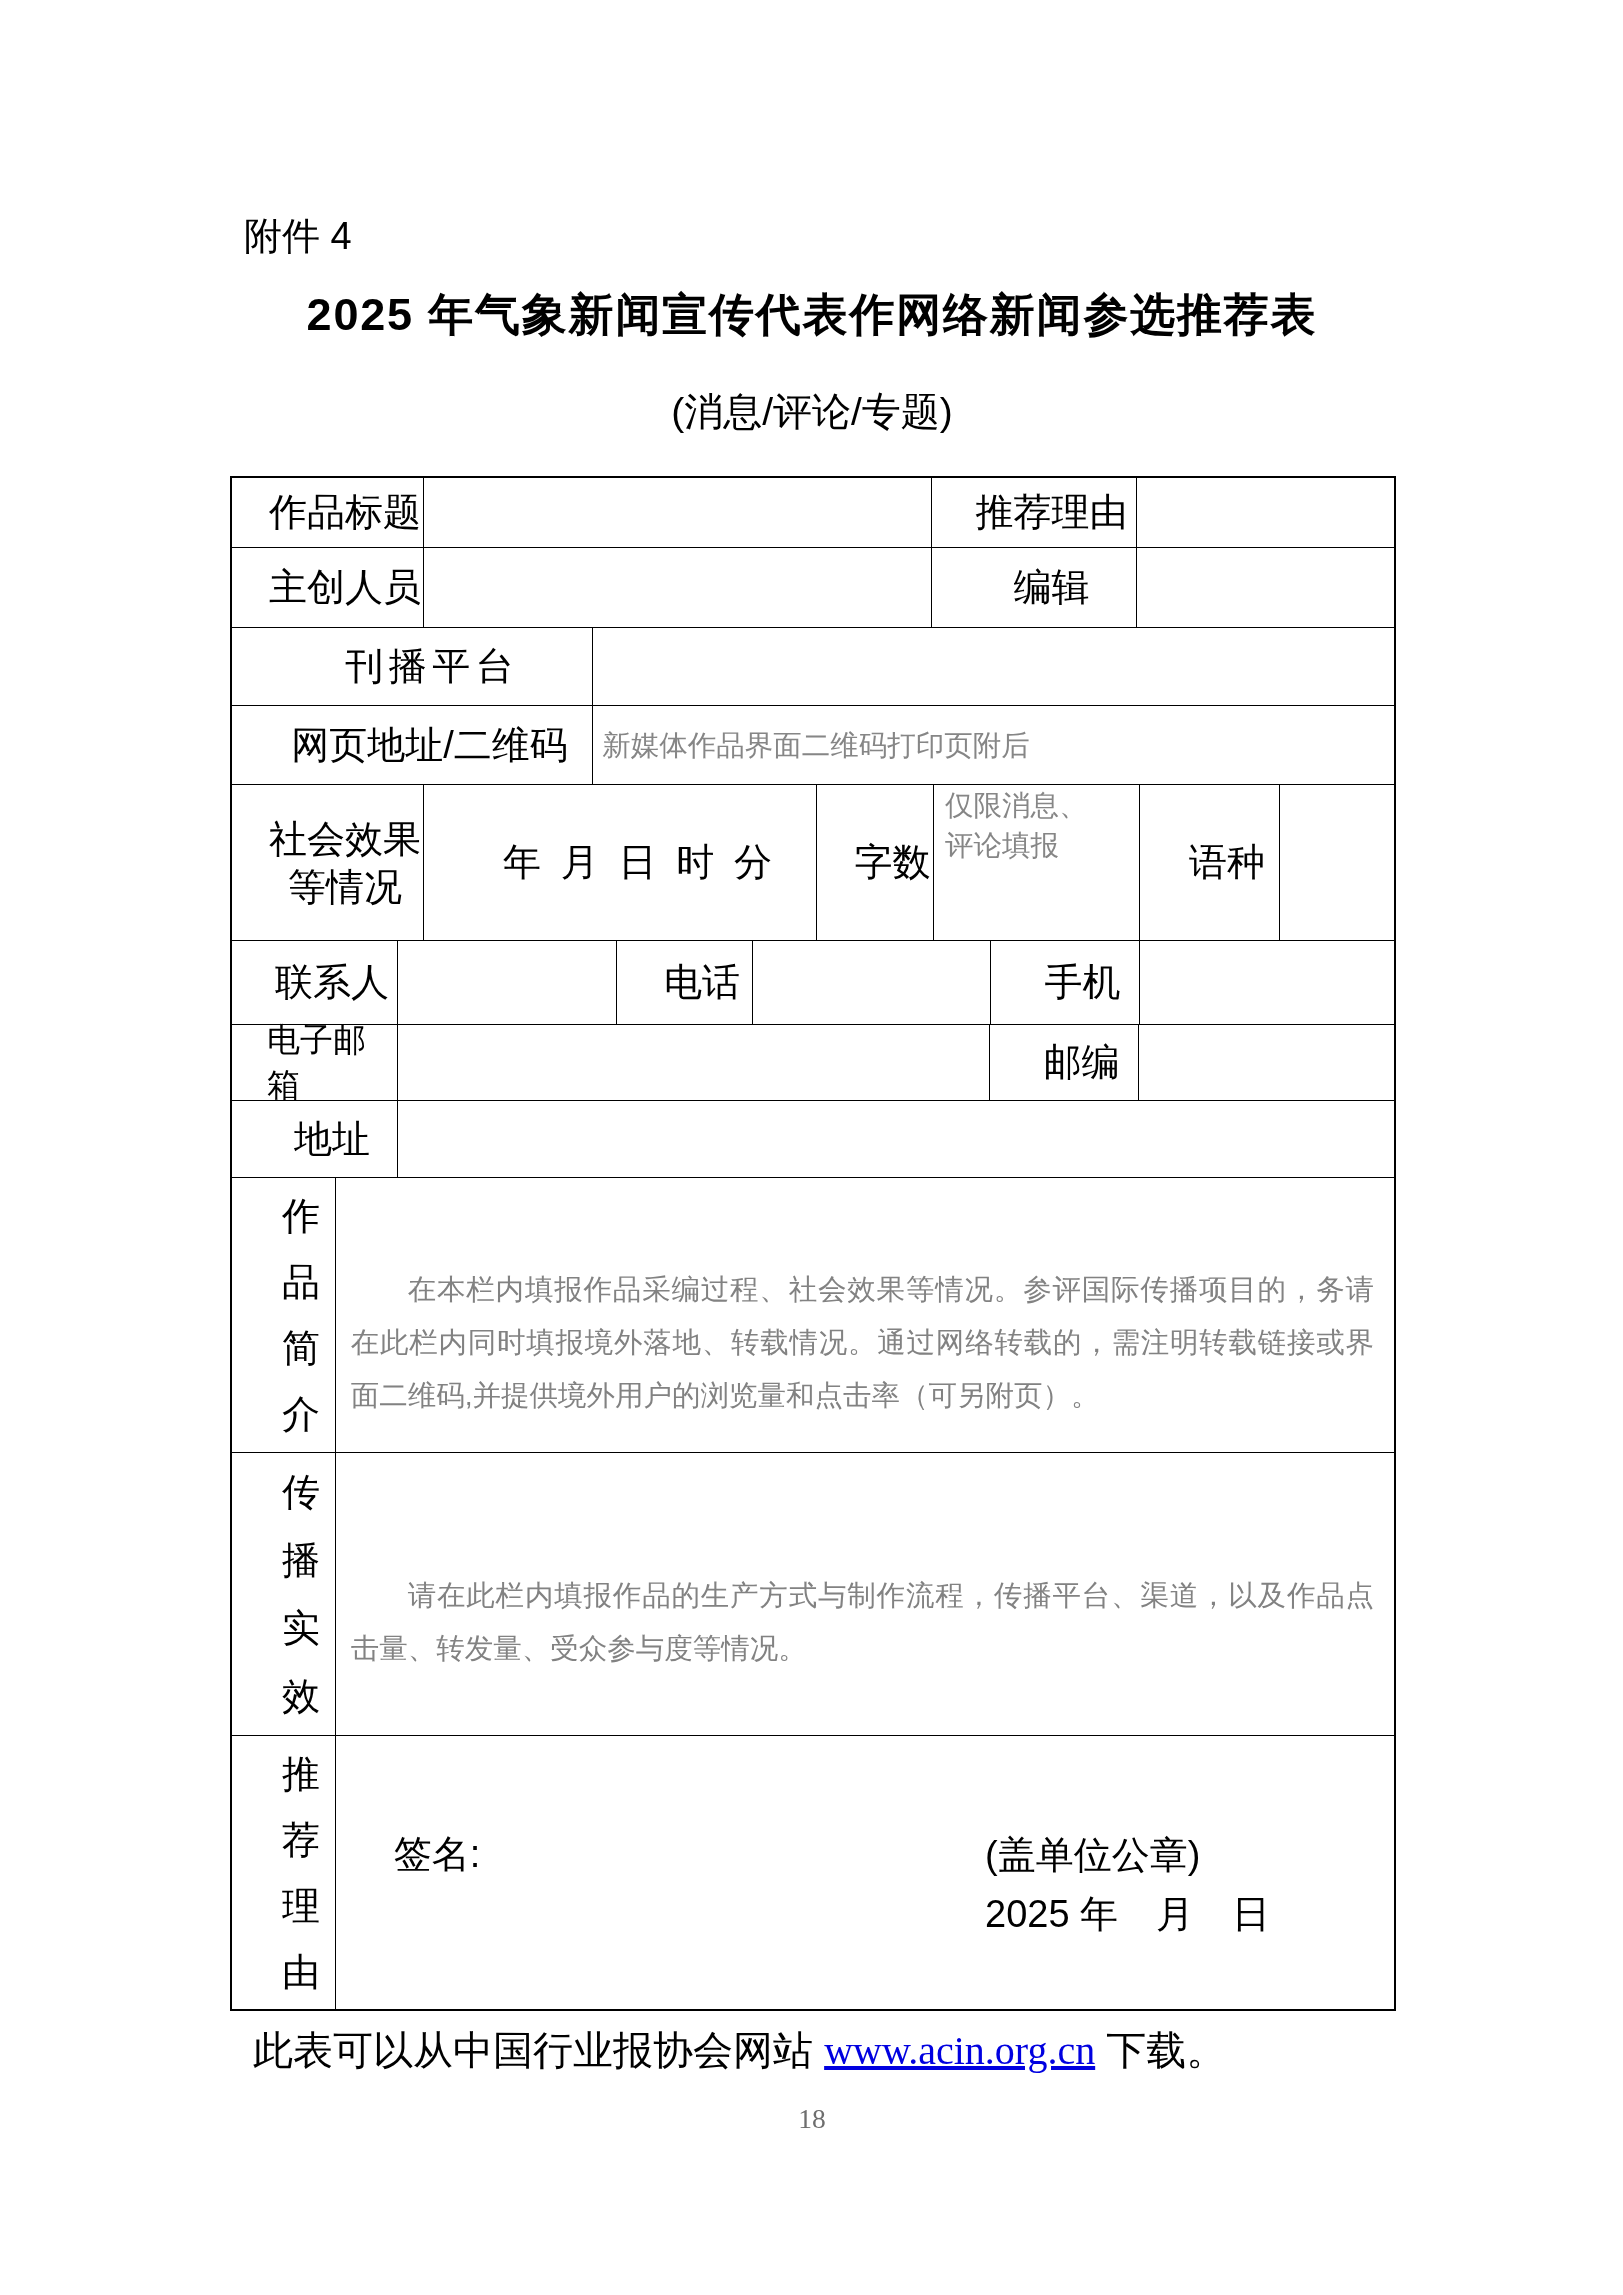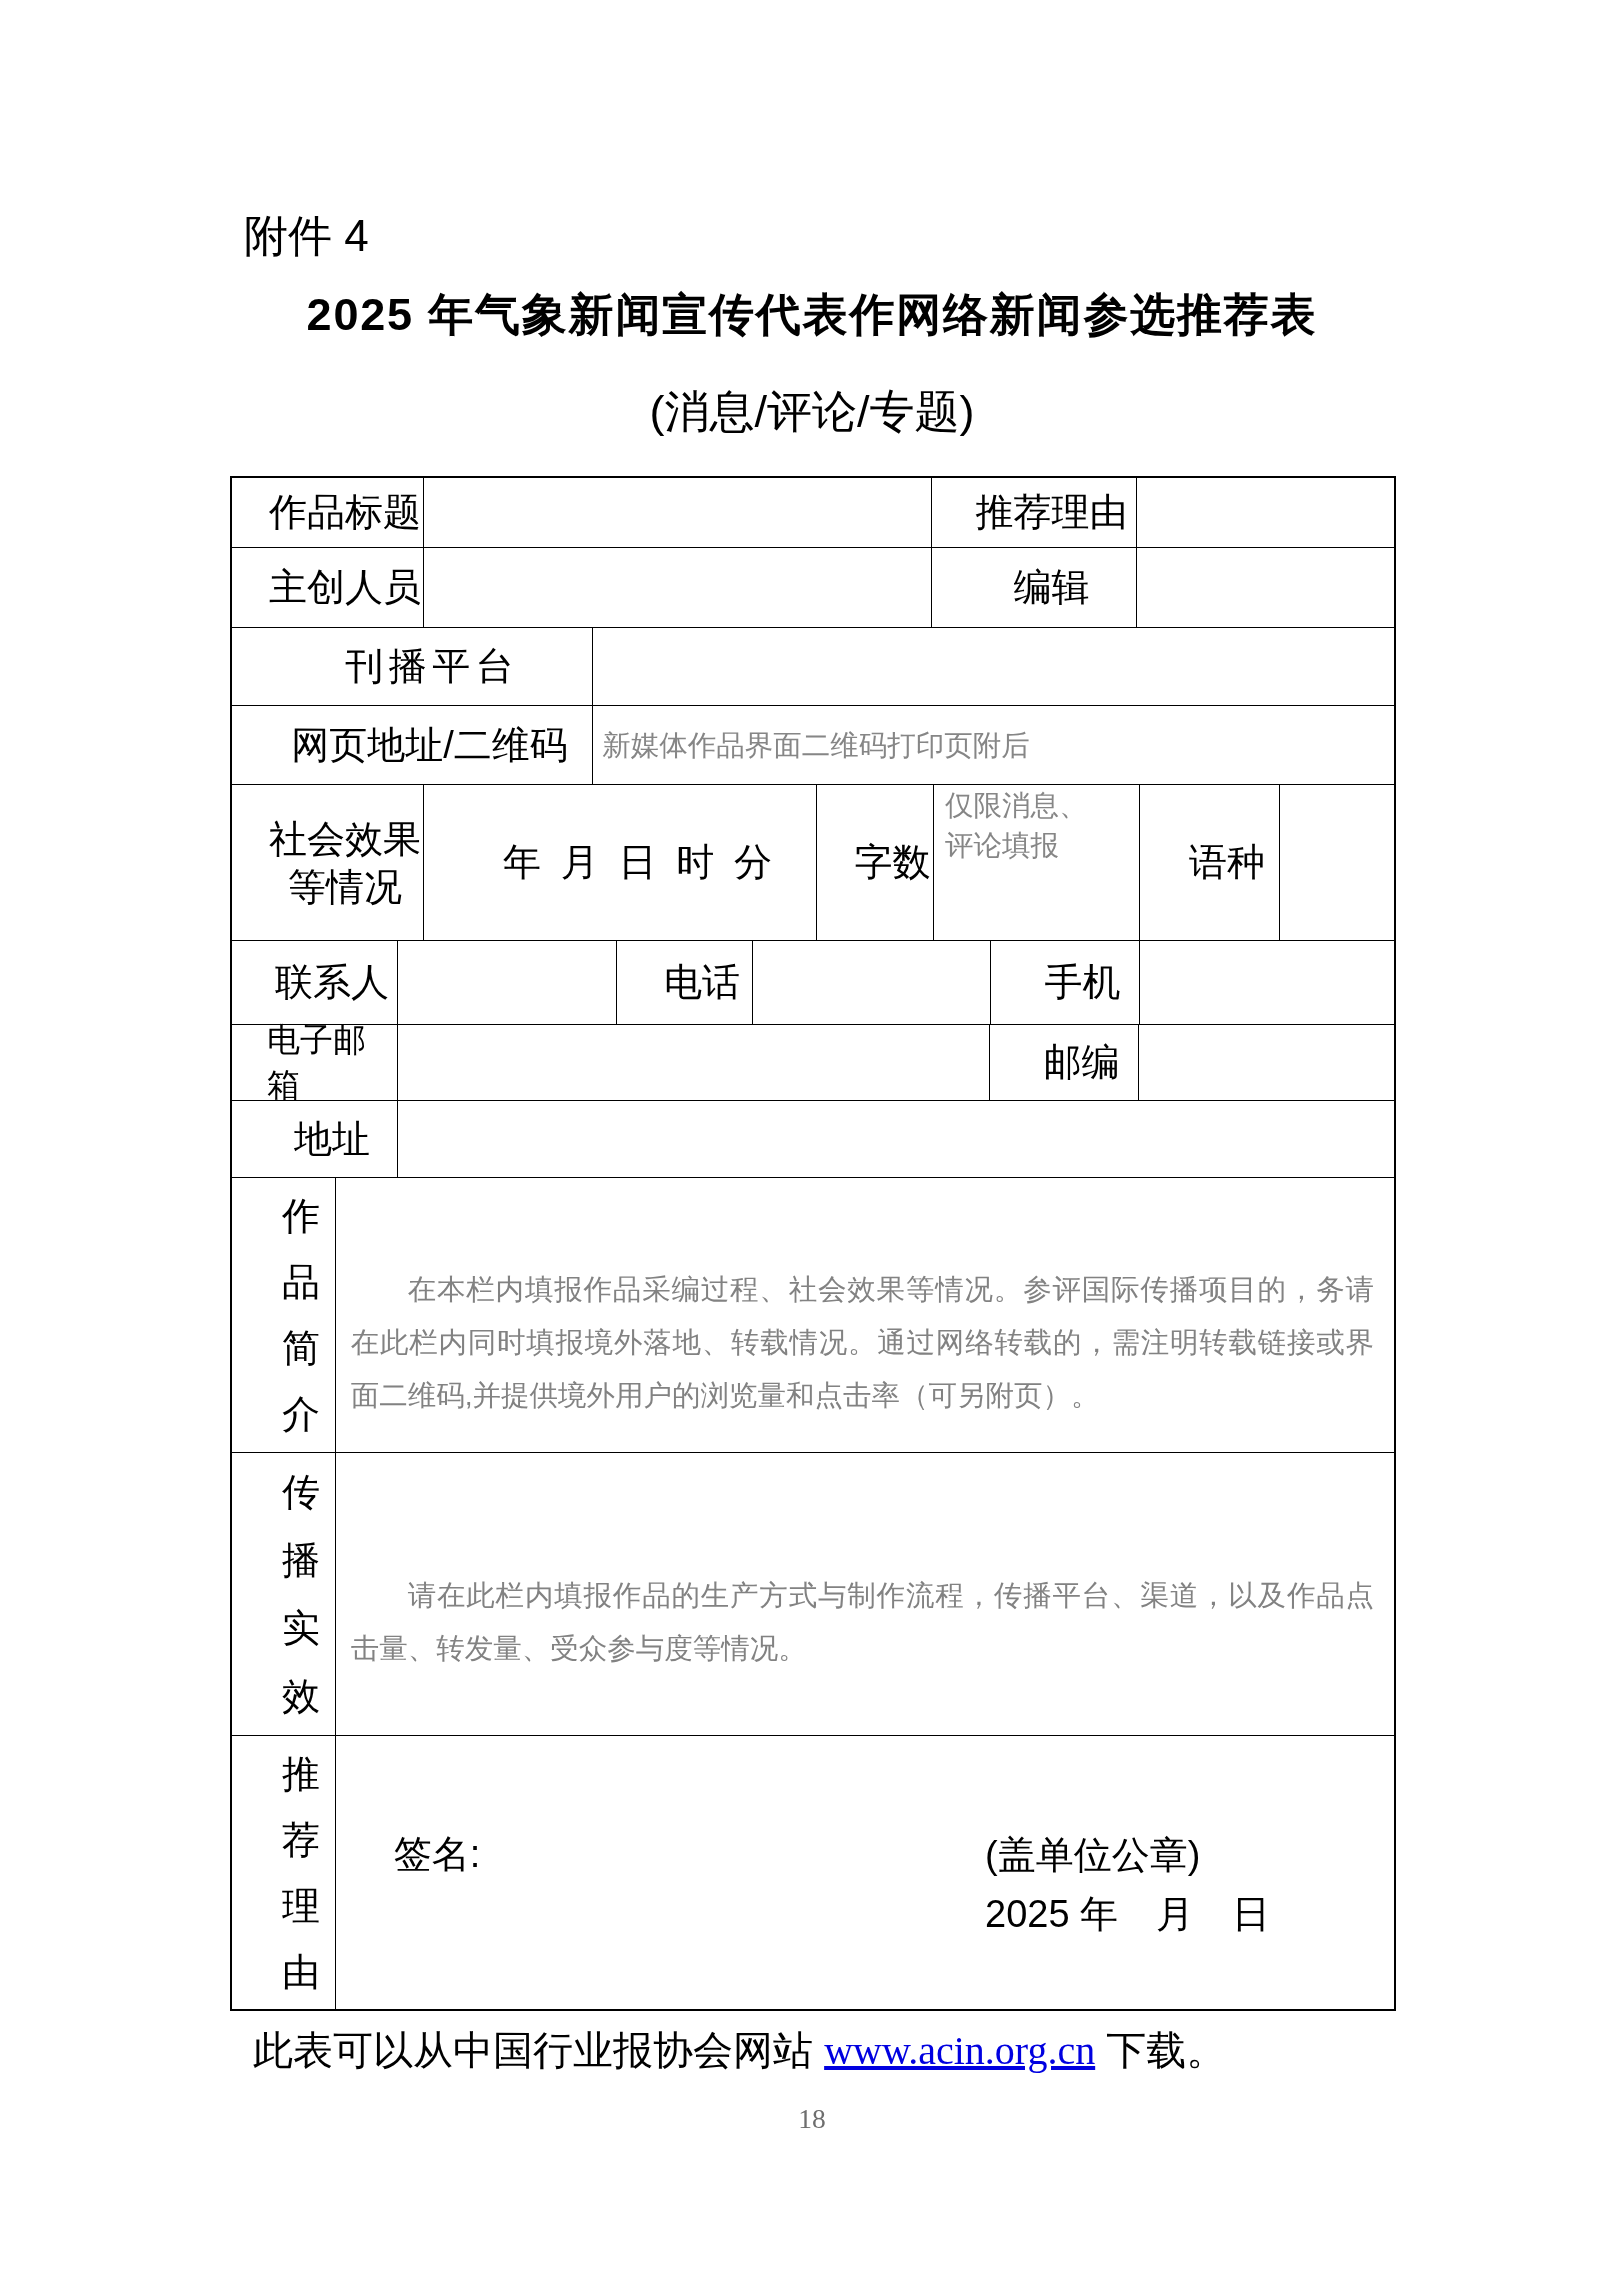--- a/index.html
+++ b/index.html
@@ -2,29 +2,29 @@
 <html style="font-size:14.7px"><head>
 <meta charset="utf-8">
 <style>
   * { margin:0; padding:0; box-sizing:border-box; }
   html,body { background:#ffffff; }
   body { font-family:"Liberation Sans","DejaVu Sans",sans-serif; color:#000; }
   .page {
     position:relative; width:1624px; height:2296px; background:#ffffff; overflow:hidden;
   }
   .attachment {
-    position:absolute; left:244px; top:213px; font-size:44px; line-height:46px; color:#000;
+    position:absolute; left:244px; top:213px; font-size:38px; line-height:46px; color:#000;
   }
   .doc-title {
     position:absolute; left:0; top:287px; width:1624px; text-align:center;
     font-size:45px; font-weight:bold; letter-spacing:1.8px; line-height:55px;
   }
   .doc-subtitle {
     position:absolute; left:0; top:386px; width:1624px; text-align:center;
-    font-size:45px; line-height:51px; font-weight:normal;
+    font-size:39px; line-height:51px; font-weight:normal;
   }
   
   .form-table {
     position:absolute; left:230px; top:476px; width:1166px; height:1535px;
     border:2.8px solid #000; display:flex; flex-direction:column;
   }
   .row { display:flex; flex-direction:row; border-bottom:1.8px solid #000; }
   .row:last-child { border-bottom:none;gap:43px; }
   .cell { border-right:1.8px solid #000; position:relative;padding-left:35px; }
   .cell.last { border-right:none; flex:1; }

